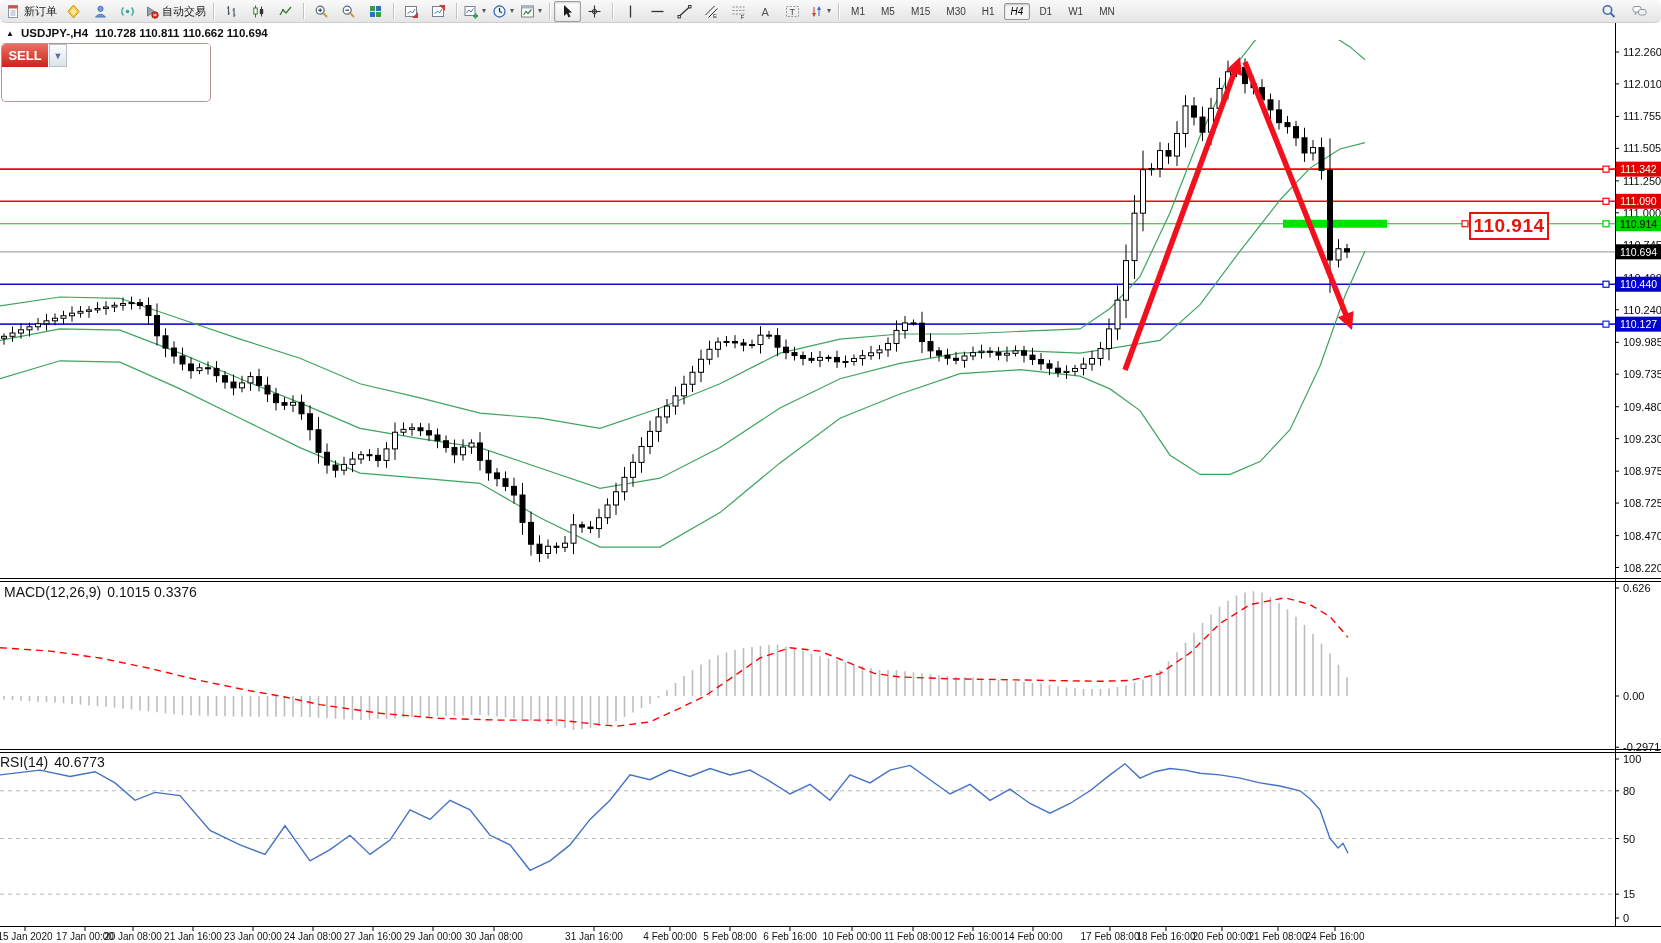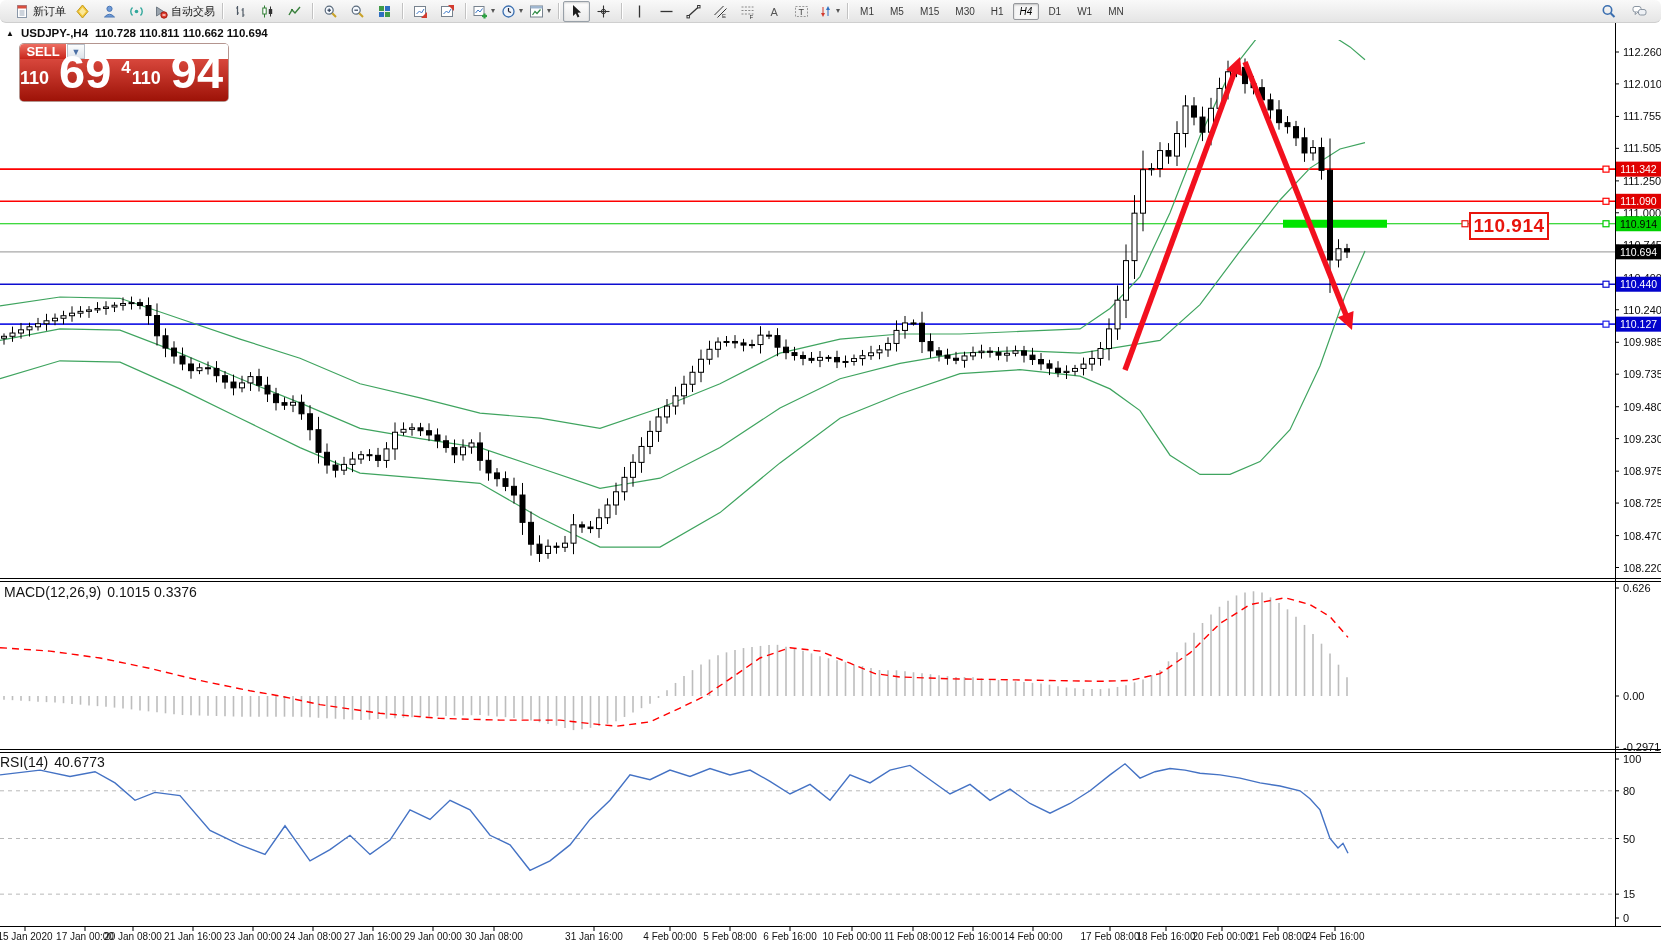--- a/index.html
+++ b/index.html
@@ -1,33 +1,33 @@
 <!DOCTYPE html>
 <html><head>
 <meta charset="utf-8">
 <style>
   html,body{margin:0;padding:0;background:#d4d0c8;}
   .stage{position:relative;width:1661px;height:943px;background:#fff;overflow:hidden;font-family:"Liberation Sans",sans-serif;}
   
-  .toolbar{position:absolute;top:0;left:0;width:1661px;height:23px;background:linear-gradient(#f9f9f9,#e5e5e5);border-bottom:1px solid #cfcfcf;display:flex;align-items:center;padding-left:12px;box-sizing:border-box;border-radius:6px;}
+  .toolbar{position:absolute;top:0;left:0;width:1661px;height:23px;background:linear-gradient(#f9f9f9,#e5e5e5);border-bottom:1px solid #cfcfcf;display:flex;align-items:center;padding-left:3px;box-sizing:border-box;border-radius:6px;}
   .tb-btn{height:19px;min-width:21px;display:flex;align-items:center;justify-content:center;padding:0 2px;border:1px solid transparent;border-radius:2px;gap:3px;cursor:default;}
   .tb-btn.active{background:linear-gradient(#ffffff,#e9e9e9);border-color:#98a0a8;box-shadow:inset 0 1px 2px rgba(0,0,0,.18);}
   .tb-btn svg{width:15px;height:15px;display:block;}
   .tb-btn .lbl{font-size:11px;color:#151515;white-space:nowrap;}
   .tb-btn .caret{font-size:8px;color:#555;line-height:8px;}
   .tb-sep{width:1px;height:16px;background:#c2c2c2;margin:0 4px;box-shadow:1px 0 0 #fff;}
   .tb-tf{font-size:10px;color:#3a3a3a;padding:2px 6px;margin:0 1px;border:1px solid transparent;border-radius:2px;}
   .tb-tf.active{background:#f6f6f6;border-color:#96989c;box-shadow:inset 0 1px 2px rgba(0,0,0,.22);color:#000;font-style:italic;}
   .tb-right{margin-left:auto;display:flex;align-items:center;margin-right:8px;gap:4px;}
   
   .symline{position:absolute;left:6px;top:27px;font-size:11.5px;font-weight:700;color:#0d0d0d;display:flex;align-items:center;gap:7px;z-index:5;}
   .symline .tri{font-size:8px;}
   .indlabel{position:absolute;font-size:14px;color:#141414;z-index:5;display:flex;gap:6px;}
   
-  .tp{position:absolute;left:20px;top:44px;width:208px;height:57px;border-radius:4px;overflow:hidden;display:flex;flex-direction:column;z-index:6;box-shadow:0 0 0 1px #b4958f;}
+  .tp{position:absolute;left:2px;top:44px;width:208px;height:57px;border-radius:4px;overflow:hidden;display:flex;flex-direction:row;z-index:6;box-shadow:0 0 0 1px #b4958f;}
   .tp-row{display:flex;height:23px;background:#fff;gap:1px;}
   .tp-btn{flex:0 0 46px;display:flex;align-items:center;justify-content:center;color:#fff;font-size:13px;font-weight:700;background:linear-gradient(#ee6e62,#c8251a);}
   .tp-vol{flex:1;display:flex;background:#fff;align-items:stretch;}
   .tp-vol .stepper{width:18px;background:linear-gradient(#fcfdfe,#dde3ea);color:#4a6fa5;font-size:9px;display:flex;align-items:center;justify-content:center;border:1px solid #b9c0c9;box-sizing:border-box;}
   .tp-vol input{flex:1;border:none;outline:none;text-align:right;font-size:13px;font-weight:700;padding:0 6px 0 0;min-width:20px;font-family:"Liberation Sans",sans-serif;color:#111;}
   .tp-prices{flex:1;display:flex;background:linear-gradient(#d8473c,#9c1106);gap:1px;}
   .tp-price{flex:1;display:flex;align-items:flex-end;justify-content:center;color:#fff;padding-bottom:17px;background:linear-gradient(#d8473c,#9c1106);}
   .tp-price .sm{font-size:18px;font-weight:700;line-height:14px;}
   .tp-price .big{font-size:47px;font-weight:700;line-height:26px;margin:0 10px;text-align:center;}
   .tp-price .sup{font-size:17px;font-weight:700;line-height:13px;align-self:flex-start;margin-top:2px;}

